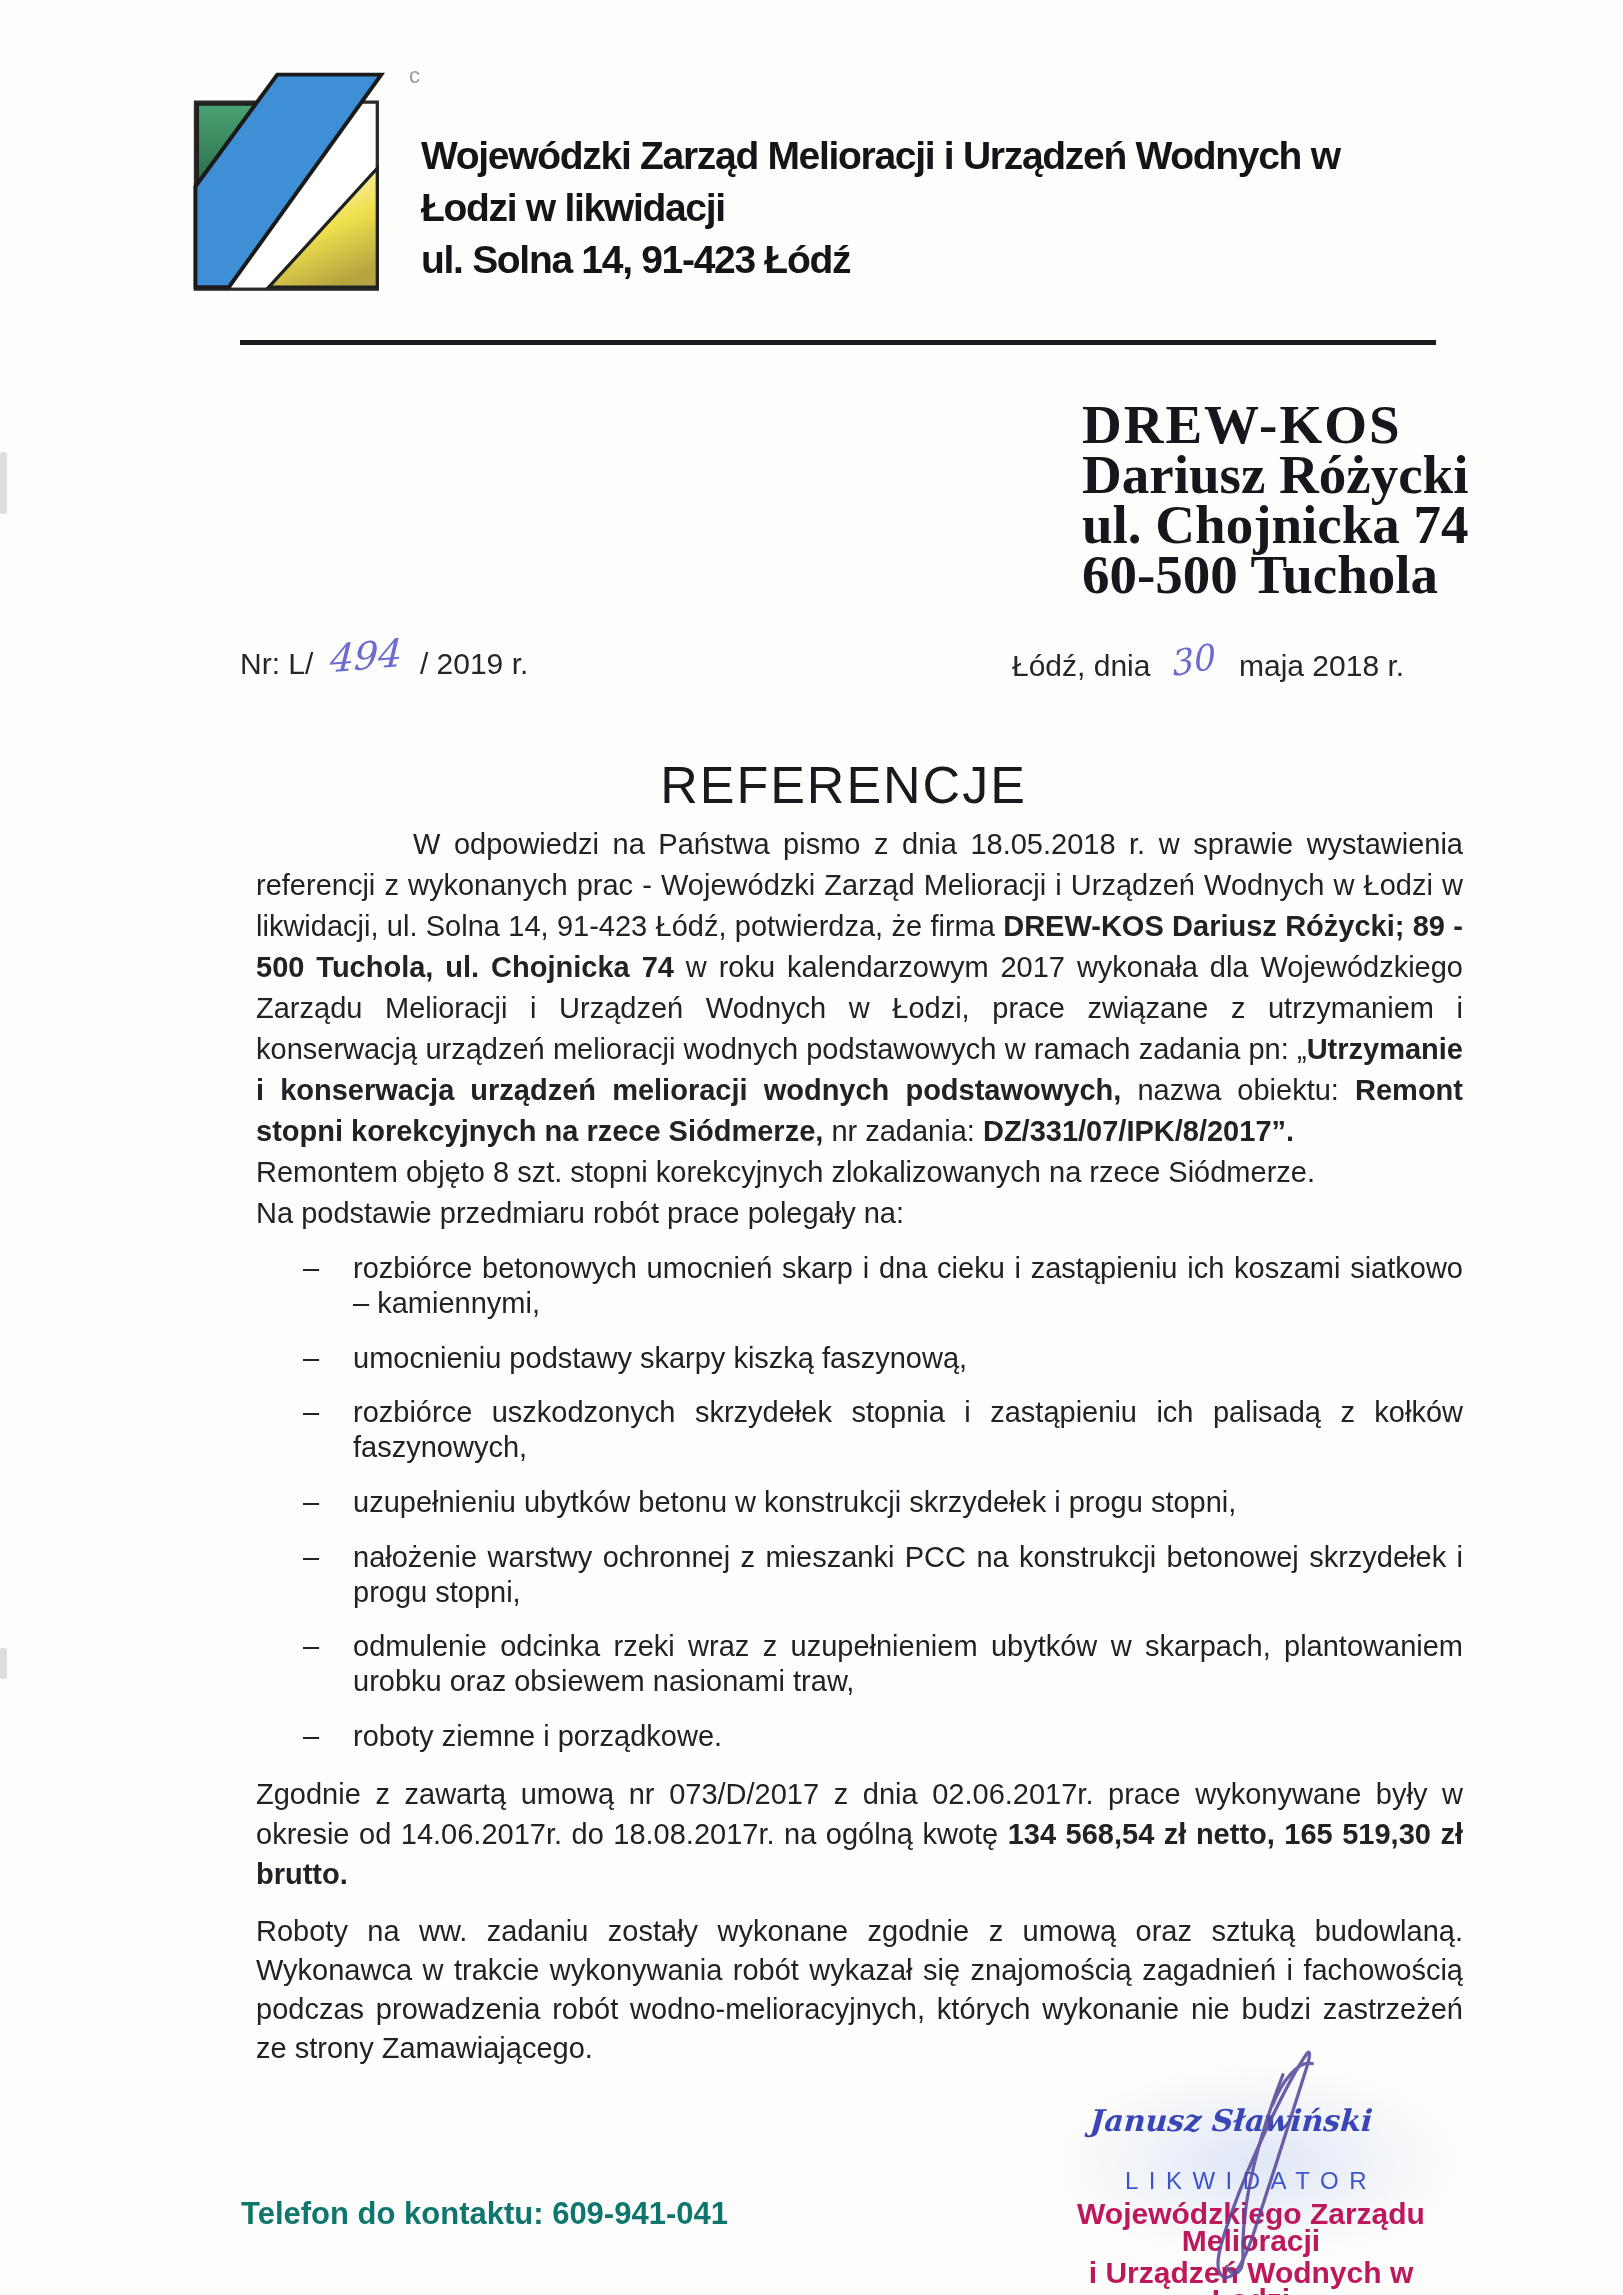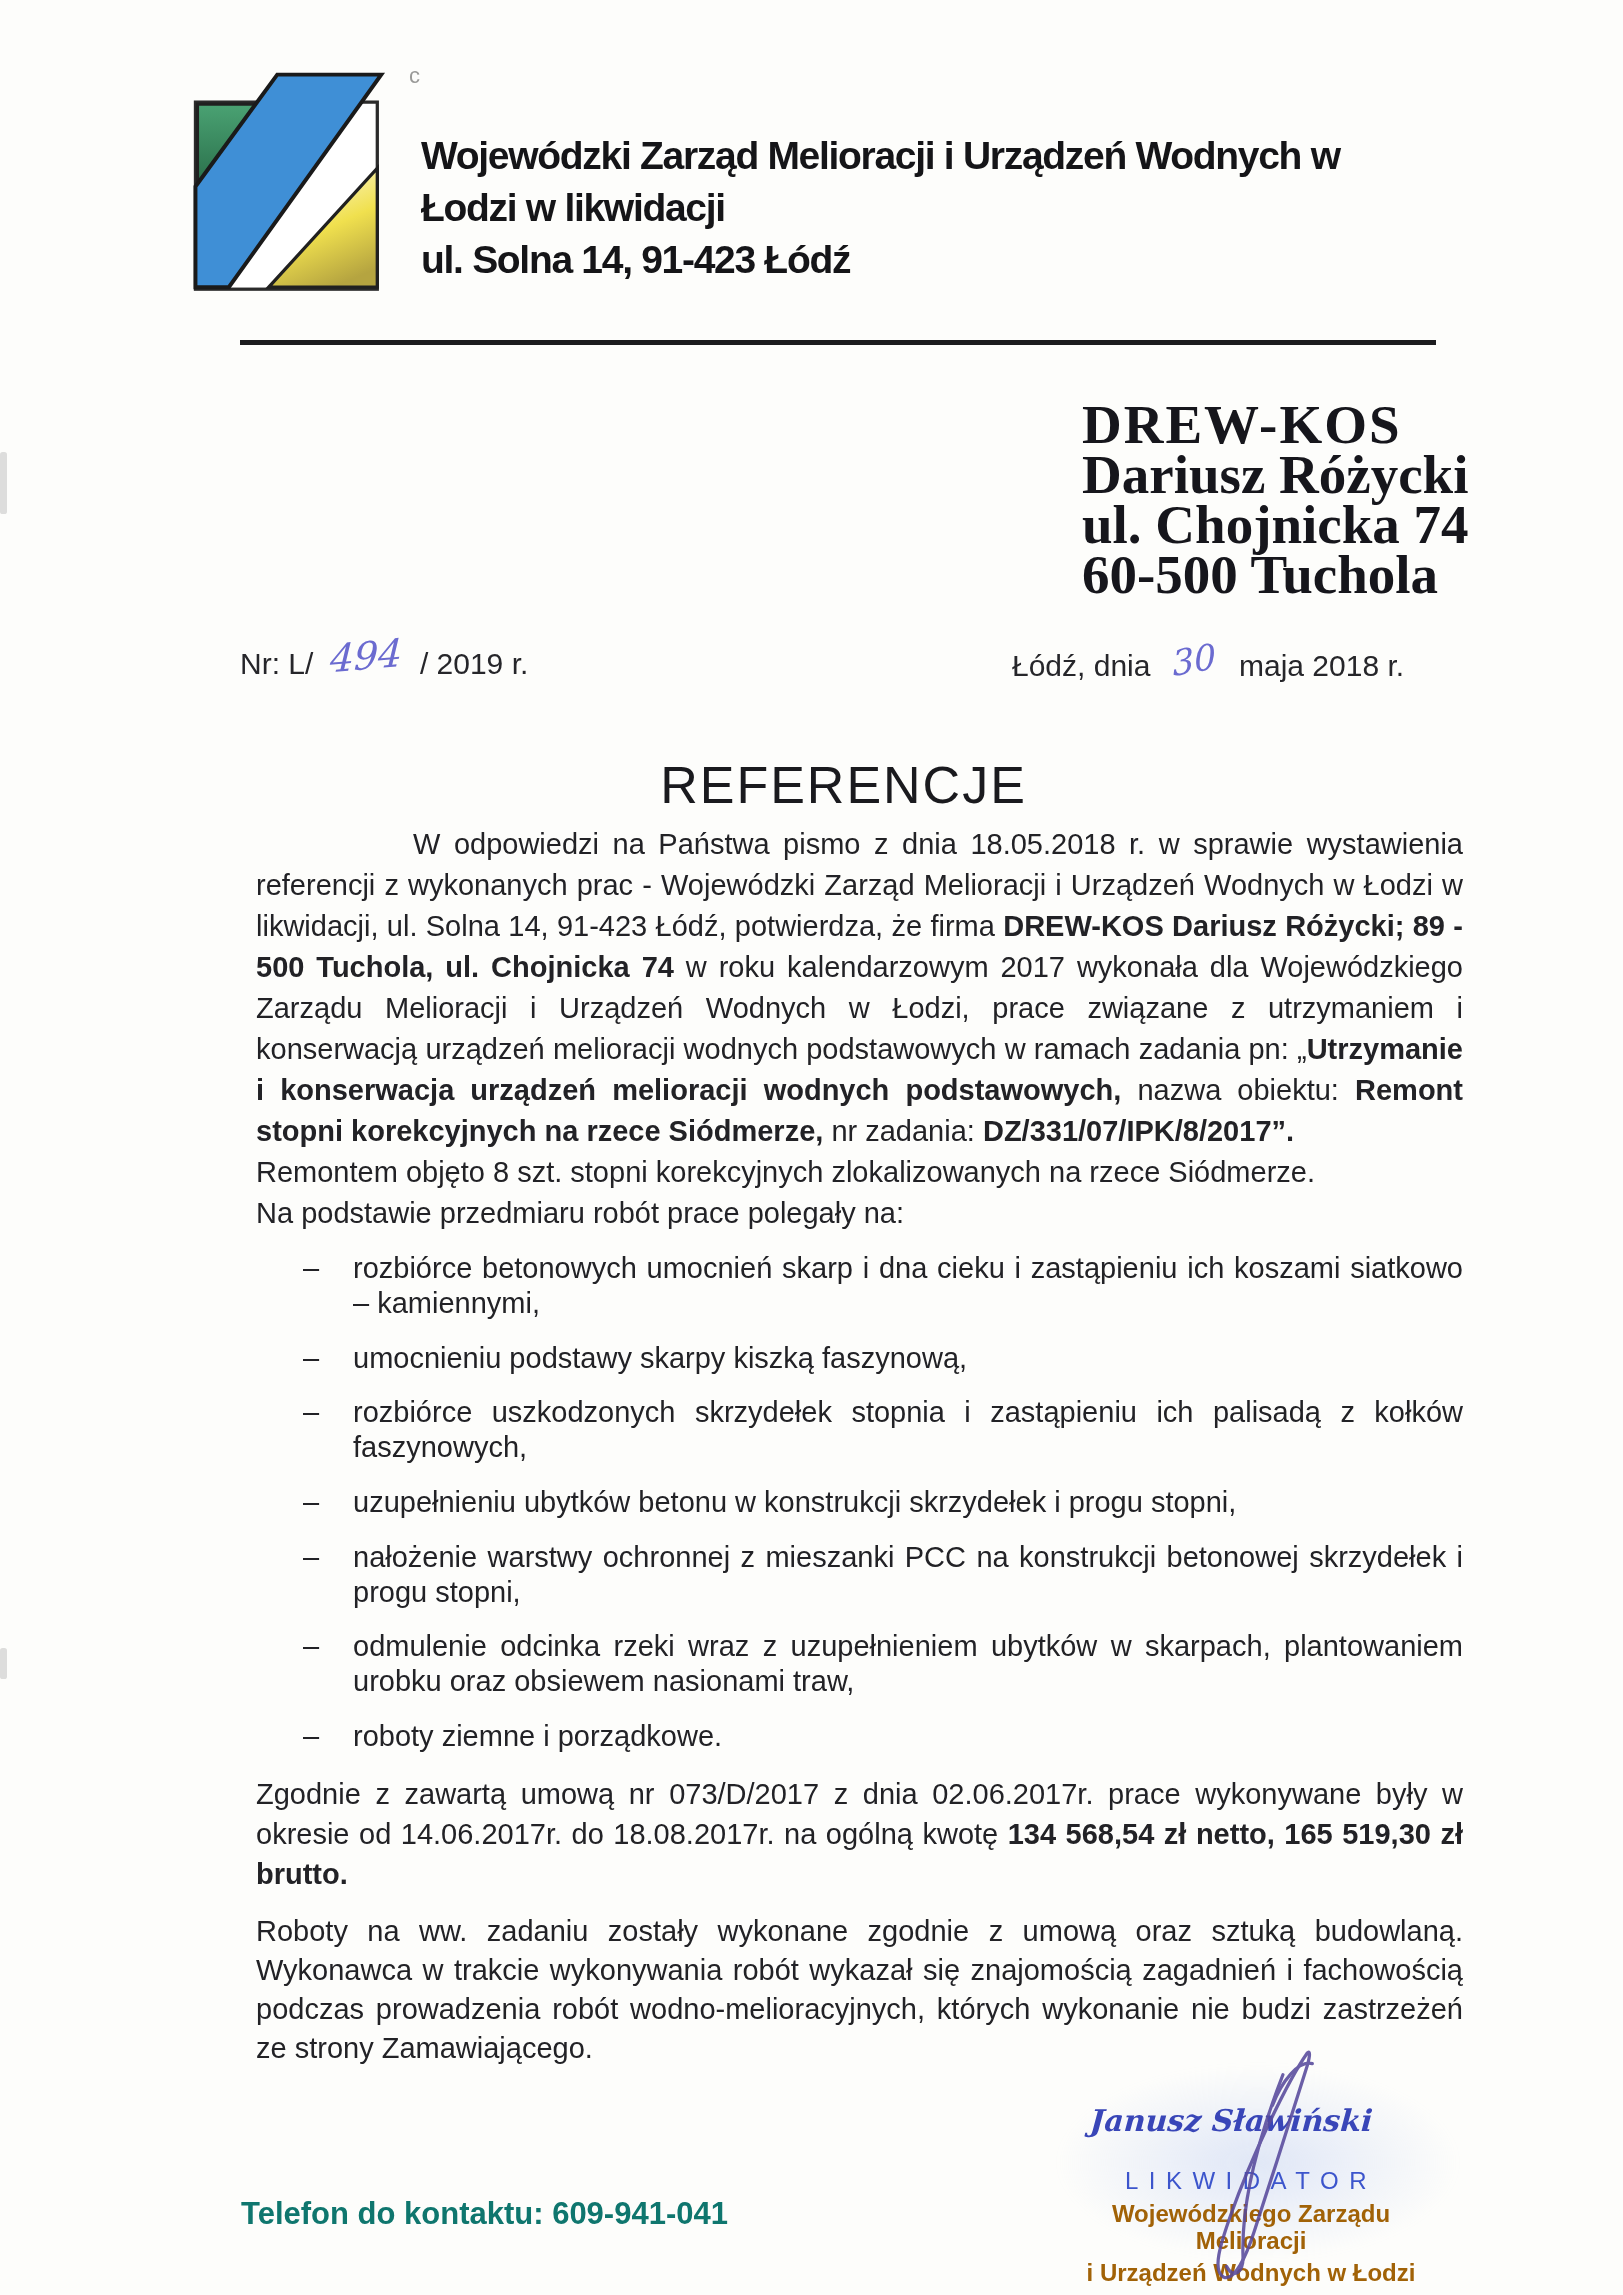--- a/index.html
+++ b/index.html
@@ -65,21 +65,21 @@
     filter:blur(3.9px);
   }
   .stamp{position:absolute;left:1061px;top:2103px;width:380px;text-align:center;}
   .stamp .signer{
     font-family:"DejaVu Serif",serif;font-style:italic;font-weight:bold;
     font-size:30px;color:#3946b8;transform:skewX(-4deg);margin-right:39px;
   }
   .stamp .role{
     margin-top:29px;font-weight:normal;font-size:24px;letter-spacing:10.5px;color:#3c55cc;
   }
-  .stamp .org{font-weight:bold;font-size:24px;line-height:27px;color:#a16207;margin-top:5.2px;}
+  .stamp .org{font-weight:bold;font-size:30px;line-height:27px;color:#be185d;margin-top:5.2px;}
   .signature{position:absolute;left:1173px;top:2045px;width:157px;height:246px;}
 </style>
 </head>
 <body>
 
 <div class="page">
 
   <div class="edge-smudge" style="top:452px;height:62px;"></div>
   <div class="edge-smudge" style="top:1648px;height:31px;"></div>
   <div class="tiny-mark" style="left:409px;top:63px;">c</div>

